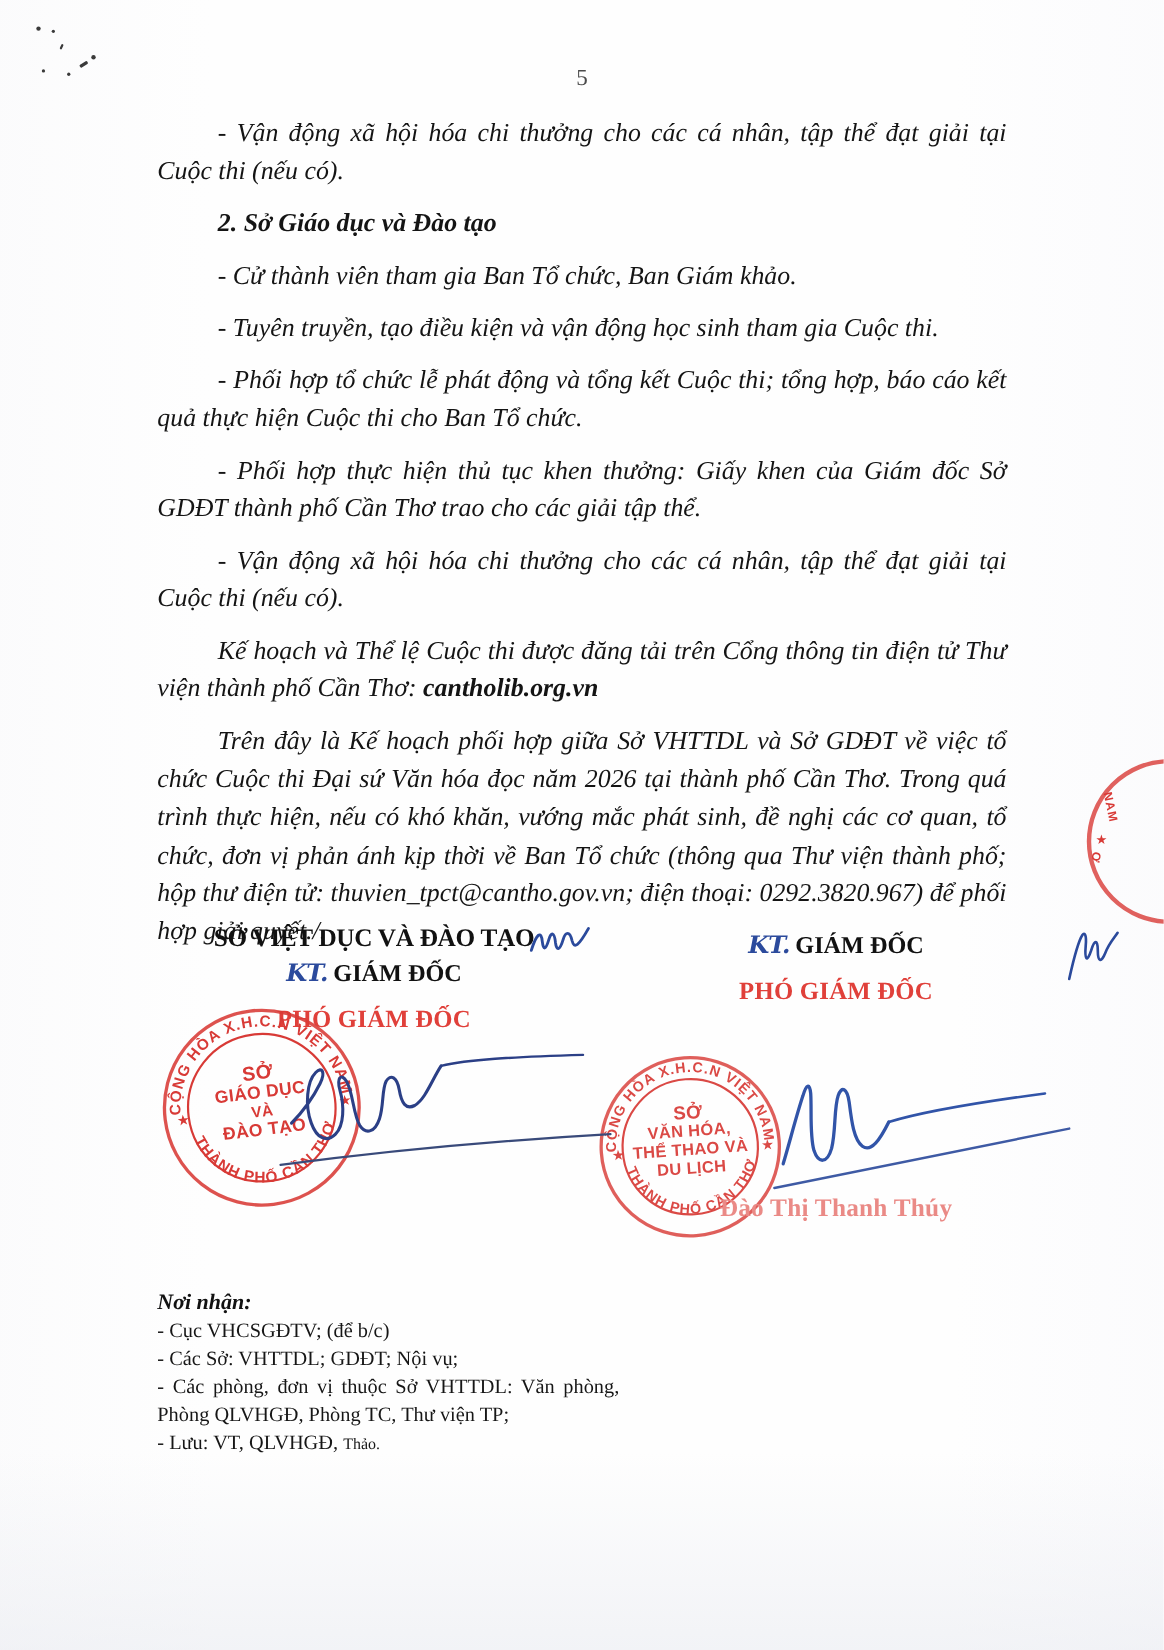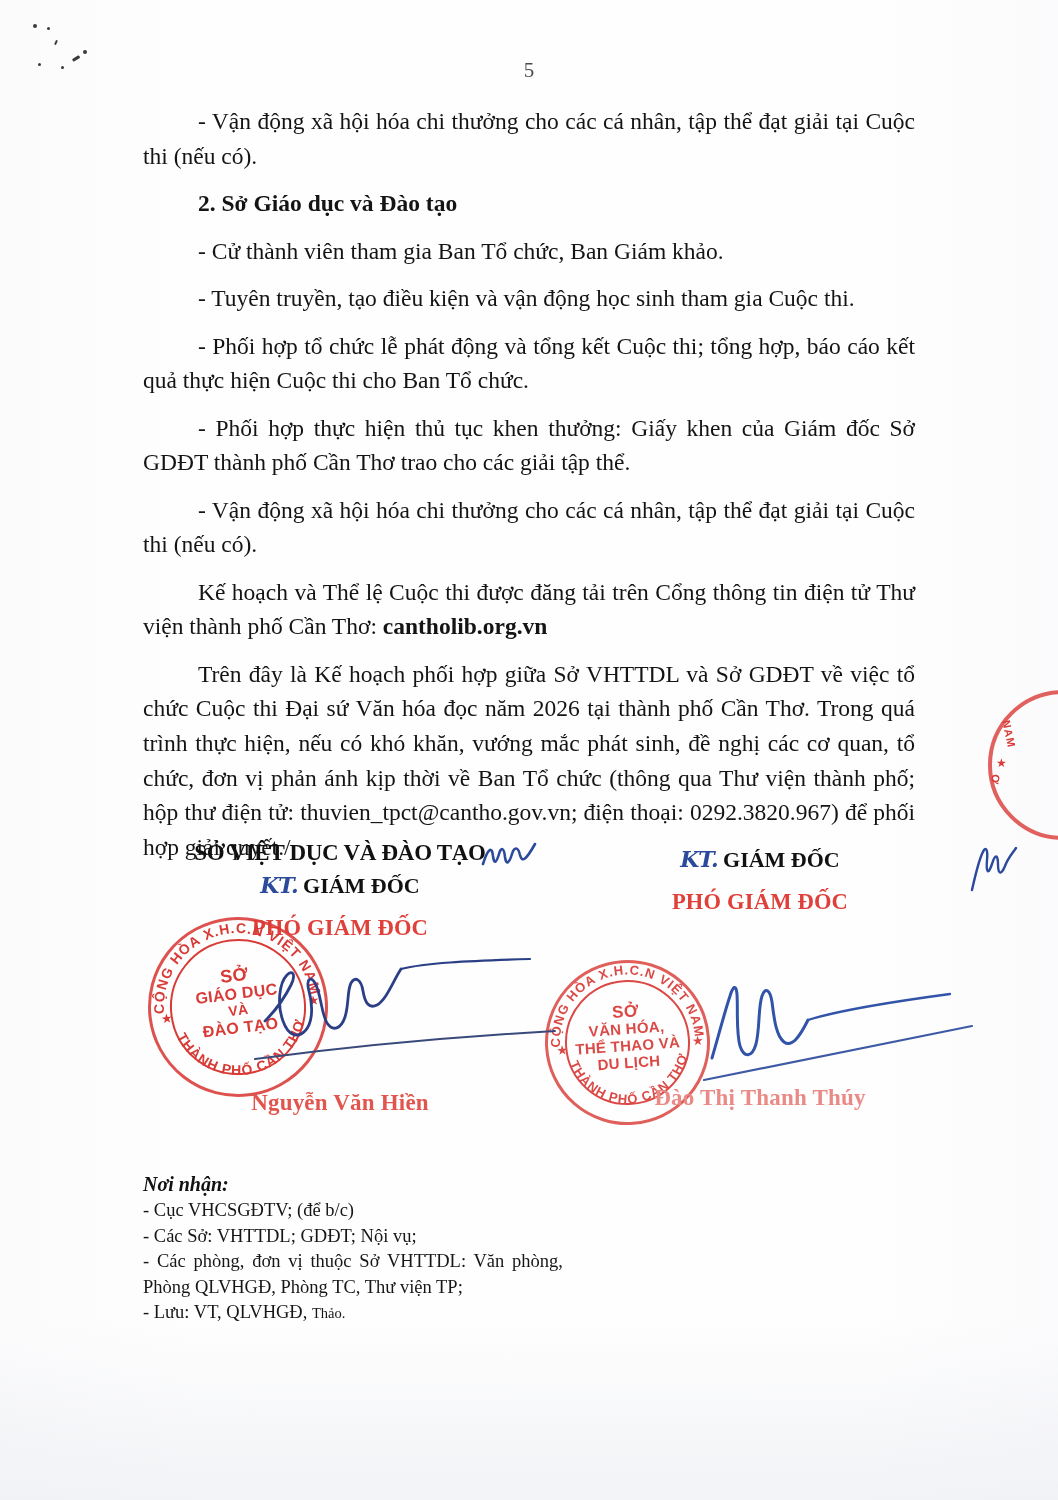--- a/index.html
+++ b/index.html
@@ -37,20 +37,21 @@
     width: 1058px;
     text-align: center;
     font-size: 21px;
     color: #4a4a4a;
   }
   .body-text {
     position: absolute;
     left: 143px;
     top: 104px;
     width: 772px;
+    font-style: italic;
   }
   .para {
     margin: 0 0 13px 0;
     font-size: 23.5px;
     line-height: 1.47;
     text-align: justify;
     text-indent: 55px;
     color: #141414;
   }
   .para.bold {
@@ -308,21 +309,20 @@
   </div>
 
   <div class="ink" style="left:700px; top:958px;">
     <svg width="300" height="130" viewBox="0 0 300 130">
       <path d="M12,100 C18,80 24,56 30,38 C33,28 36,26 37,36 C38,52 36,74 40,88 C44,100 52,100 56,86 C60,70 58,50 62,38 C65,29 70,31 72,44 C74,60 76,78 84,84 C92,90 100,78 108,62" stroke="#3154a8" stroke-width="3" fill="none" stroke-linecap="round" stroke-linejoin="round"></path>
       <path d="M108,62 C140,52 190,44 250,36" stroke="#3154a8" stroke-width="2.3" fill="none" stroke-linecap="round"></path>
       <path d="M4,122 C70,108 170,88 272,68" stroke="#3e5aa4" stroke-width="2.2" fill="none" stroke-linecap="round"></path>
     </svg>
   </div>
 
-  <div class="name-red" style="position:absolute; left:140px; top:1090px; width:400px; text-align:center;">Nguyễn Văn Hiền</div>
 
   <div class="name-red faded" style="position:absolute; left:520px; top:1085px; width:480px; text-align:center;">Đào Thị Thanh Thúy</div>
 
   <div class="recipients">
     <div class="recip-title">Nơi nhận:</div>
     <div class="recip-item">- Cục VHCSGĐTV; (để b/c)</div>
     <div class="recip-item">- Các Sở: VHTTDL; GDĐT; Nội vụ;</div>
     <div class="recip-item">- Các phòng, đơn vị thuộc Sở VHTTDL: Văn phòng, Phòng QLVHGĐ, Phòng TC, Thư viện TP;</div>
     <div class="recip-item"><span>- Lưu: VT, QLVHGĐ, </span><span class="small">Thảo.</span></div>
   </div>

